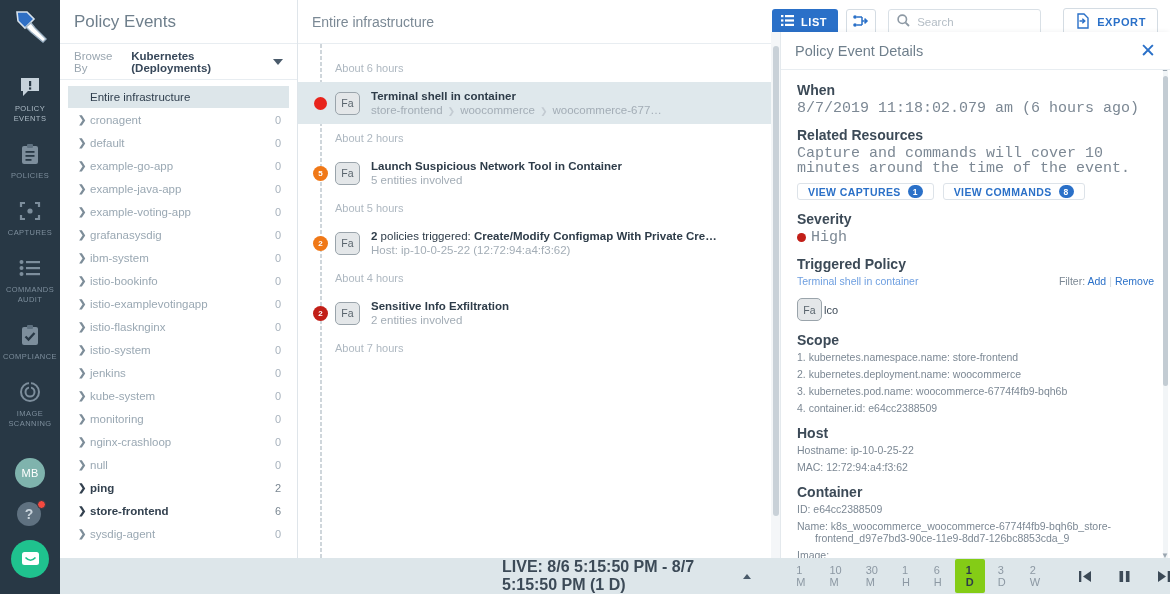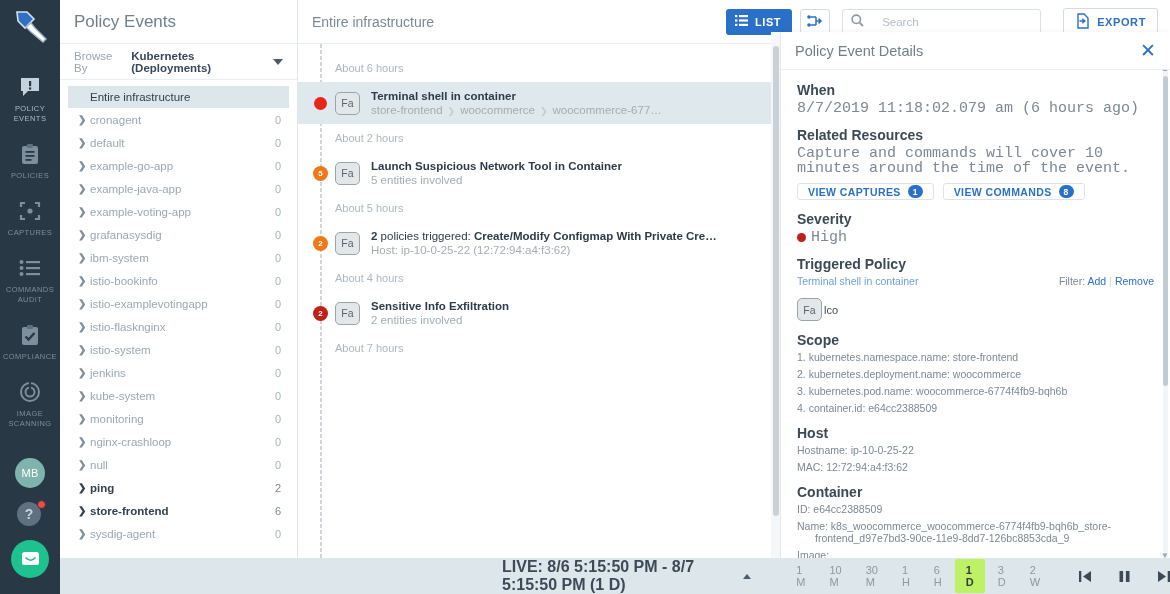--- a/index.html
+++ b/index.html
@@ -107,22 +107,22 @@
     height: 26px; background: #2a70c8; color: #fff; border-radius: 3px;
     display: flex; align-items: center; gap: 7px; padding: 0 11px 0 9px;
     font-size: 11px; font-weight: bold; letter-spacing: .6px; cursor: pointer;
   }
   .btn-sq {
     width: 30px; height: 26px; border: 1px solid #d4dce3; border-radius: 3px;
     display: flex; align-items: center; justify-content: center;
     background: #fff; cursor: pointer;
   }
   .search-box {
-    width: 199px; height: 26px; border: 1px solid #d9e0e6; border-radius: 3px;
-    display: flex; align-items: center; gap: 18px; padding: 0 8px;
+    width: 153px; height: 26px; border: 1px solid #d9e0e6; border-radius: 3px;
+    display: flex; align-items: center; gap: 7px; padding: 0 8px;
     background: #fff; margin-left: 4px; justify-content: flex-end;
   }
   .search-inp {
     border: 0; outline: 0; font-size: 11.5px; color: #4a5a69;
     font-family: "Liberation Sans", sans-serif; width: 100%; background: transparent;
   }
   .search-inp::placeholder { color: #b4bdc5; }
   .btn-export {
     height: 28px; border: 1px solid #d4dce3; border-radius: 3px; background: #fff;
     display: flex; align-items: center; gap: 7px; padding: 0 11px;
@@ -243,21 +243,21 @@
   }
   .caret-up-sm {
     width: 0; height: 0; border-left: 4px solid transparent;
     border-right: 4px solid transparent; border-bottom: 5px solid #4a5b6b;
   }
   .ranges { display: flex; align-items: center; margin-left: 34px; gap: 2px; }
   .range {
     padding: 5px 11px; font-size: 11px; color: #8c98a3; cursor: pointer;
     border-radius: 2px;
   }
-  .range.on { background: #bef264; color: #2e3c49; font-weight: bold; }
+  .range.on { background: #84cc16; color: #2e3c49; font-weight: bold; }
   .players { display: flex; align-items: center; margin-left: 28px; gap: 26px; }
   .pbtn { cursor: pointer; display: flex; align-items: center; }
 </style>
 </head>
 <body>
 
 <div class="app">
 
   <div class="rail">
     <div class="rail-logo">

